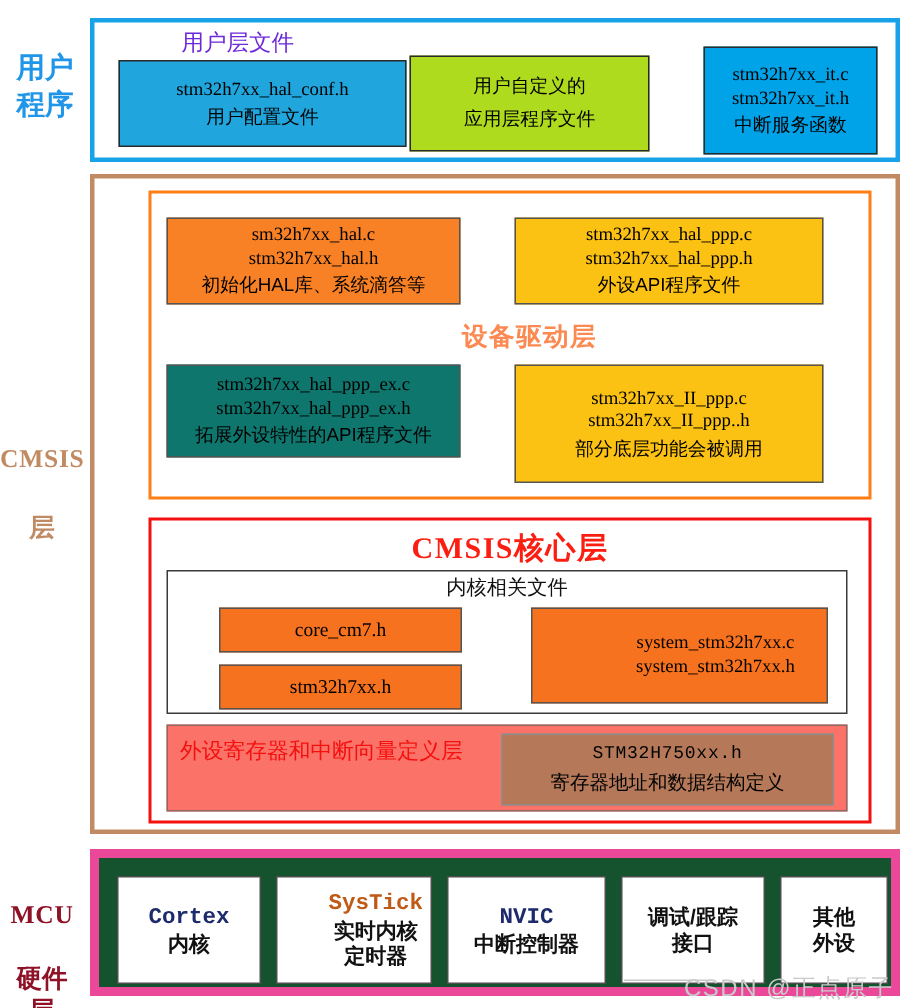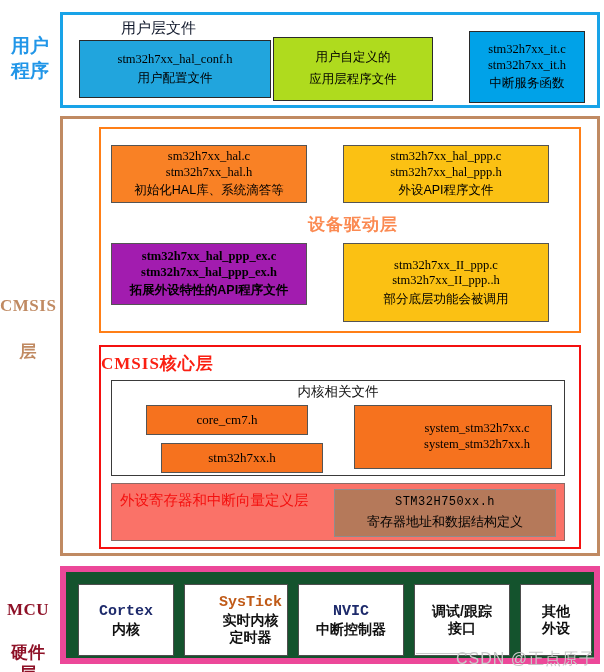--- a/index.html
+++ b/index.html
@@ -69,21 +69,21 @@
     height: 96px;
     border: 3px solid #18a3e8;
     background: #ffffff;
     box-sizing: border-box;
   }
   #user-layer-title {
     position: absolute;
     left: 58px;
     top: 4px;
     font-size: 15px;
-    color: #0f172a;
+    color: #6d28d9;
     font-family: "Liberation Sans", sans-serif;
   }
 
   .box {
     position: absolute;
     box-sizing: border-box;
     display: flex;
     flex-direction: column;
     align-items: center;
     justify-content: center;
@@ -163,23 +163,22 @@
     background: #f98125;
     border: 1.5px solid #545454;
   }
   #box-hal-ppp {
     left: 242px; top: 16px; width: 206px; height: 58px;
     background: #fbc113;
     border: 1.5px solid #545454;
   }
   #box-hal-ppp-ex {
     left: 10px; top: 114px; width: 196px; height: 62px;
-    background: #a21caf;
+    background: #0f766e;
     border: 1.5px solid #545454;
-    font-weight: bold;
   }
   #box-ll-ppp {
     left: 242px; top: 114px; width: 206px; height: 79px;
     background: #fbc113;
     border: 1.5px solid #545454;
   }
 
   
   #core-frame {
     position: absolute;
@@ -187,23 +186,24 @@
     top: 226px;
     width: 482px;
     height: 204px;
     border: 2.5px solid #f4100f;
     background: #ffffff;
     box-sizing: border-box;
   }
   #core-title {
     position: absolute;
     left: 0; right: 0; top: 5px;
+    text-align: center;
     font-family: "Liberation Serif", "DejaVu Serif", serif;
     font-weight: bold;
-    font-size: 17px;
+    font-size: 20px;
     color: #fa1f12;
     letter-spacing: 1px;
   }
 
   #kernel-files-box {
     position: absolute;
     left: 10px;
     top: 33px;
     width: 454px;
     height: 96px;
@@ -221,21 +221,20 @@
 
   #box-core-cm7 {
     left: 34px; top: 24px; width: 162px; height: 30px;
     background: #f6721e;
     border: 1.2px solid #545454;
   }
   #box-stm32h7xx-h {
     left: 34px; top: 62px; width: 162px; height: 30px;
     background: #f6721e;
     border: 1.2px solid #545454;
-    margin-left: 15px;
   }
   #box-system {
     left: 242px; top: 24px; width: 198px; height: 64px;
     background: #f6721e;
     border: 1.2px solid #545454;
     padding-left: 48px;
   }
   #box-core-cm7 .mono-line,
   #box-stm32h7xx-h .mono-line { font-size: 13px; }
   #box-system .mono-line { font-size: 12.5px; }

